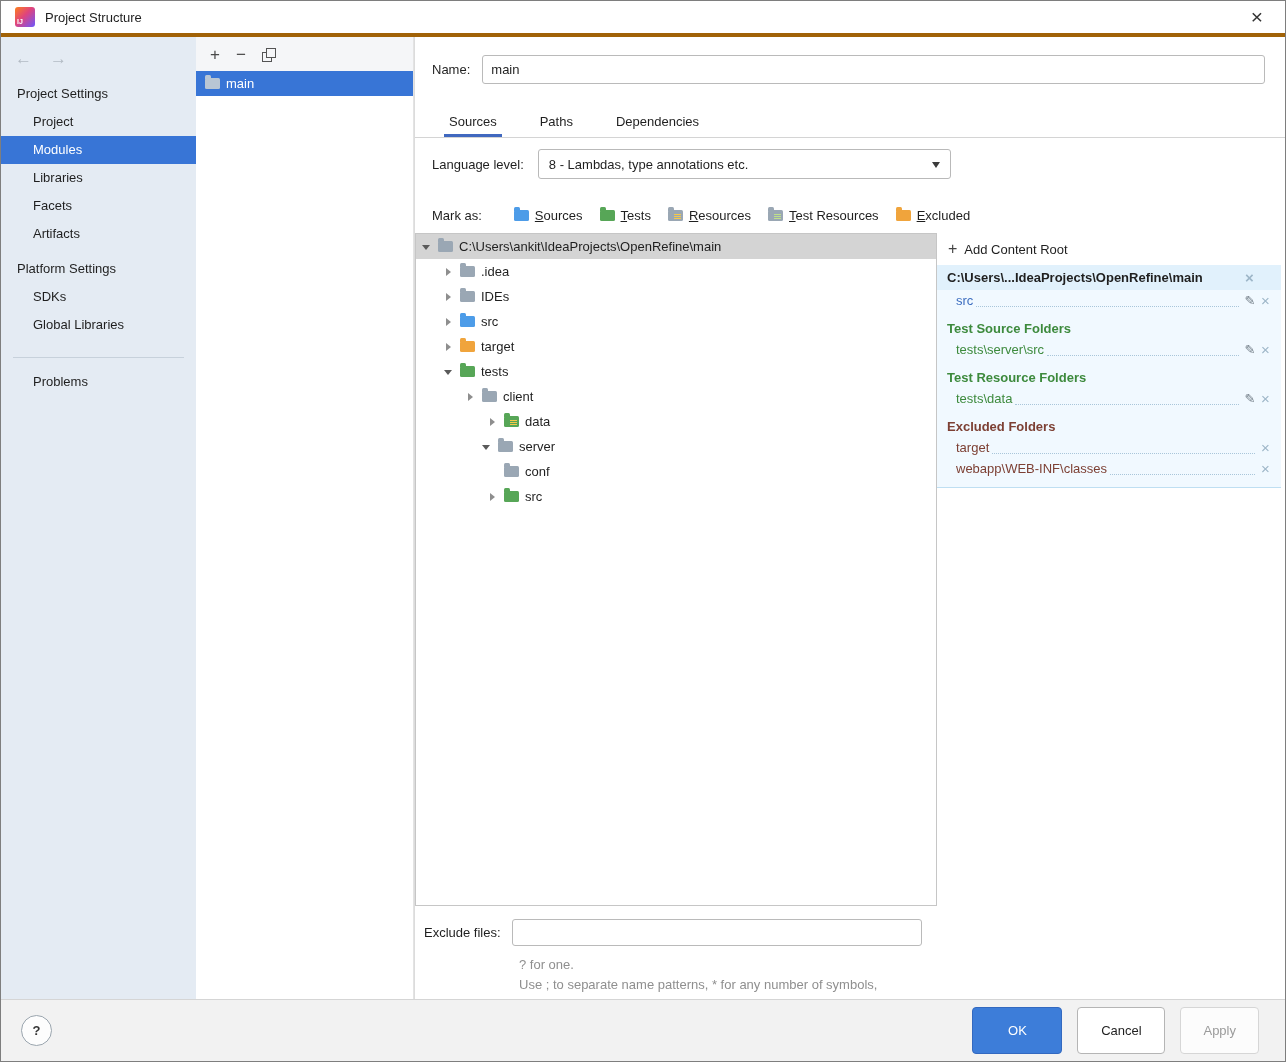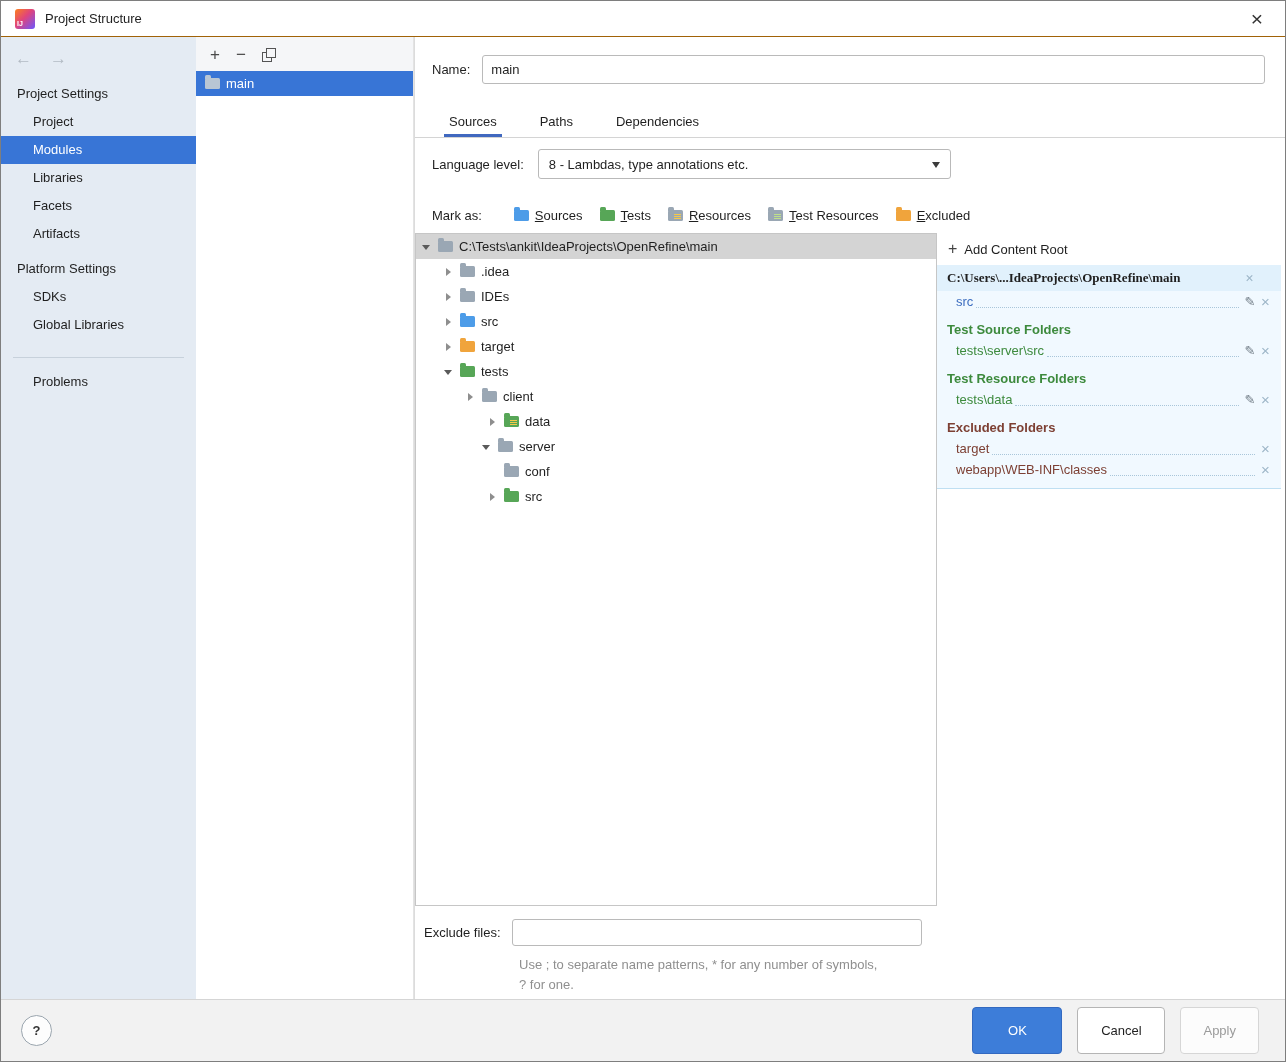--- a/index.html
+++ b/index.html
@@ -4,21 +4,21 @@
 <style>
   html,body { margin:0; padding:0; background:#cfcfcf; }
   * { box-sizing:border-box; }
   .window {
     position:relative; width:1286px; height:1062px; margin:0 auto;
     background:#fff; border:1px solid #7e7e7e; overflow:hidden;
     font-family:"Liberation Sans","DejaVu Sans",sans-serif; font-size:13px; color:#1f1f1f;
   }
   
   .titlebar { position:absolute; top:0; left:0; right:0; height:36px; background:#fff;
-    display:flex; align-items:center; padding:0 14px; border-bottom:1px solid #a16207; }
+    display:flex; align-items:center; padding:0 14px; border-bottom:4px solid #a16207; }
   .logo { width:20px; height:20px; border-radius:3px; flex:none;
     background:linear-gradient(135deg,#fc801d 0%,#e0447c 45%,#6b57ff 100%);
     color:#fff; font-size:7px; font-weight:bold; display:flex; align-items:flex-end; padding:2px; }
   .title-text { margin-left:10px; font-size:13px; }
   .close-x { margin-left:auto; font-size:21px; color:#333; width:28px; text-align:center; cursor:default; line-height:28px; }
   
   .sidebar { position:absolute; top:36px; left:0; width:195px; height:962px; background:#e4ebf3; }
   .nav-arrows { display:flex; gap:18px; padding:12px 0 4px 14px; color:#b2bac3; font-size:17px; }
   .nav-arrows span { cursor:default; }
   .side-header { font-weight:normal; padding:13px 0 7px 16px; }
@@ -67,21 +67,21 @@
   .mark-btn .lbl::first-letter { text-decoration:underline; }
   
   .tree-panel { position:absolute; top:196px; left:0; width:522px; height:673px; border:1px solid #c6c6c6; background:#fff; overflow:hidden; }
   .trow { display:flex; align-items:center; gap:6px; height:25px; cursor:default; white-space:nowrap; }
   .trow.sel { background:#d4d4d4; }
   
   .rpanel { position:absolute; top:196px; left:522px; right:0; }
   .rp-add { height:32px; display:flex; align-items:center; gap:7px; padding-left:11px; cursor:default; }
   .rp-plus { font-size:16px; color:#444; line-height:16px; }
   .rp-box { background:#f1f9ff; border-bottom:1px solid #bfdff2; margin-right:4px; padding-bottom:8px; }
-  .rp-head { display:flex; align-items:center; background:#e1f1fc; font-weight:bold; padding:5px 24px 5px 10px;font-family:Liberation Serif, serif; }
+  .rp-head { display:flex; align-items:center; background:#e1f1fc; font-weight:bold; padding:5px 24px 5px 10px; }
   .rp-head .x-ic { margin-left:auto; }
   .rp-title { font-weight:bold; padding:10px 10px 3px 10px; }
   .rp-item { display:flex; align-items:center; padding:3px 8px 3px 19px; cursor:default; }
   .fill { flex:1; height:12px; border-bottom:1px dotted #a9c6da; margin:0 3px; }
   .pencil { font-size:13px; color:#6f7b85; width:16px; text-align:center; cursor:default; }
   .x-ic { font-size:15px; color:#9db6c8; width:15px; text-align:center; cursor:default; line-height:15px; }
   .c-src { color:#3d6ec0; } .c-test { color:#3d8a3d; } .c-excl { color:#7d4034; }
   
   .exclude-row { position:absolute; top:882px; left:9px; display:flex; align-items:center; gap:11px; }
   .exclude-input { width:410px; height:27px; border:1px solid #bababa; border-radius:3px; padding:0 8px; font:13px "Liberation Sans","DejaVu Sans",sans-serif; outline:none; }
@@ -181,21 +181,21 @@
           <span class="fold orange"></span>
           <span class="lbl">Excluded</span>
         </div>
       </div>
     </div>
 
     <div class="tree-panel">
       <div class="trow sel" style="padding-left:6px">
         <span class="chev down"></span>
         <span class="fold"></span>
-        <span>C:\Tests\ankit\IdeaProjects\OpenRefine\main</span>
+        <span>C:\Users\ankit\IdeaProjects\OpenRefine\main</span>
       </div>
       <div class="trow" style="padding-left:28px">
         <span class="chev right"></span>
         <span class="fold"></span>
         <span>.idea</span>
       </div>
       <div class="trow" style="padding-left:28px">
         <span class="chev right"></span>
         <span class="fold"></span>
         <span>IDEs</span>
@@ -288,22 +288,22 @@
           <span class="x-ic">×</span>
         </div>
       </div>
     </div>
 
     <div class="exclude-row">
       <span>Exclude files:</span>
       <input class="exclude-input" type="text" value="" style="">
     </div>
     <div class="help-text">
+      <div>? for one.</div>
       <div>Use ; to separate name patterns, * for any number of symbols,</div>
-      <div>? for one.</div>
     </div>
   </div>
 
   <div class="bottombar">
     <div class="help-btn">?</div>
     <button class="btn primary">OK</button>
     <button class="btn normal">Cancel</button>
     <button class="btn disabled">Apply</button>
   </div>
 

